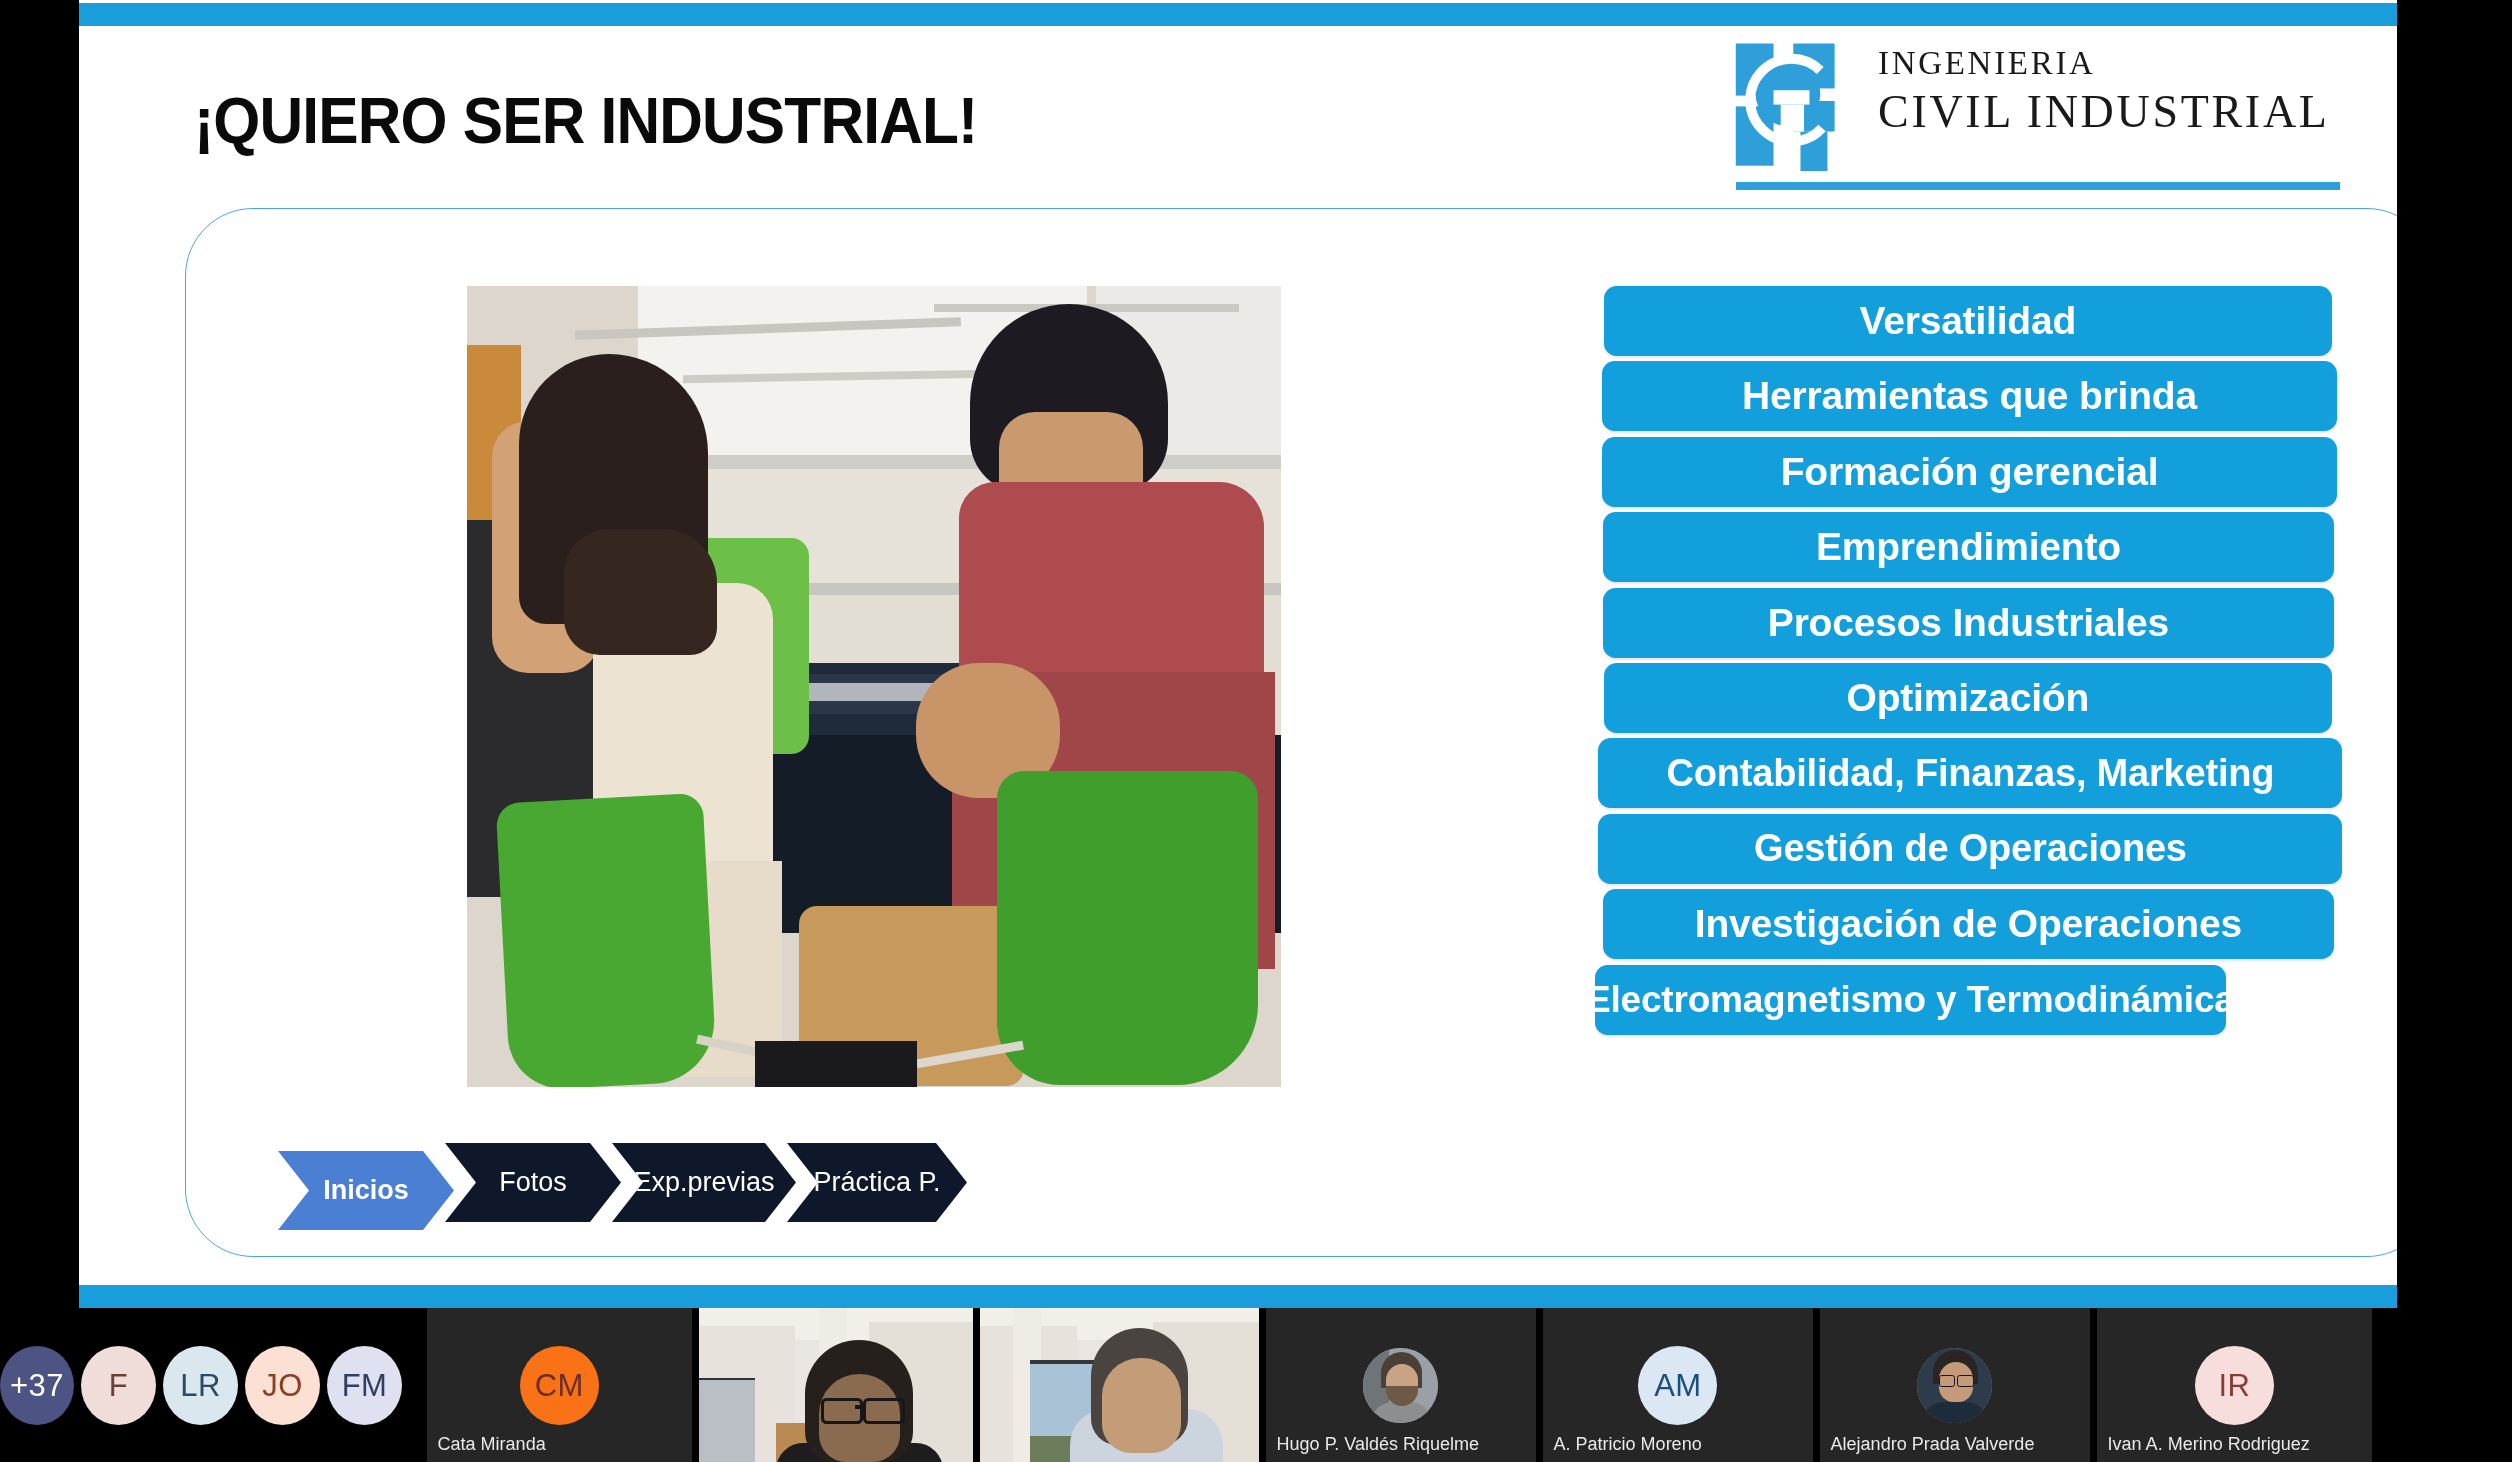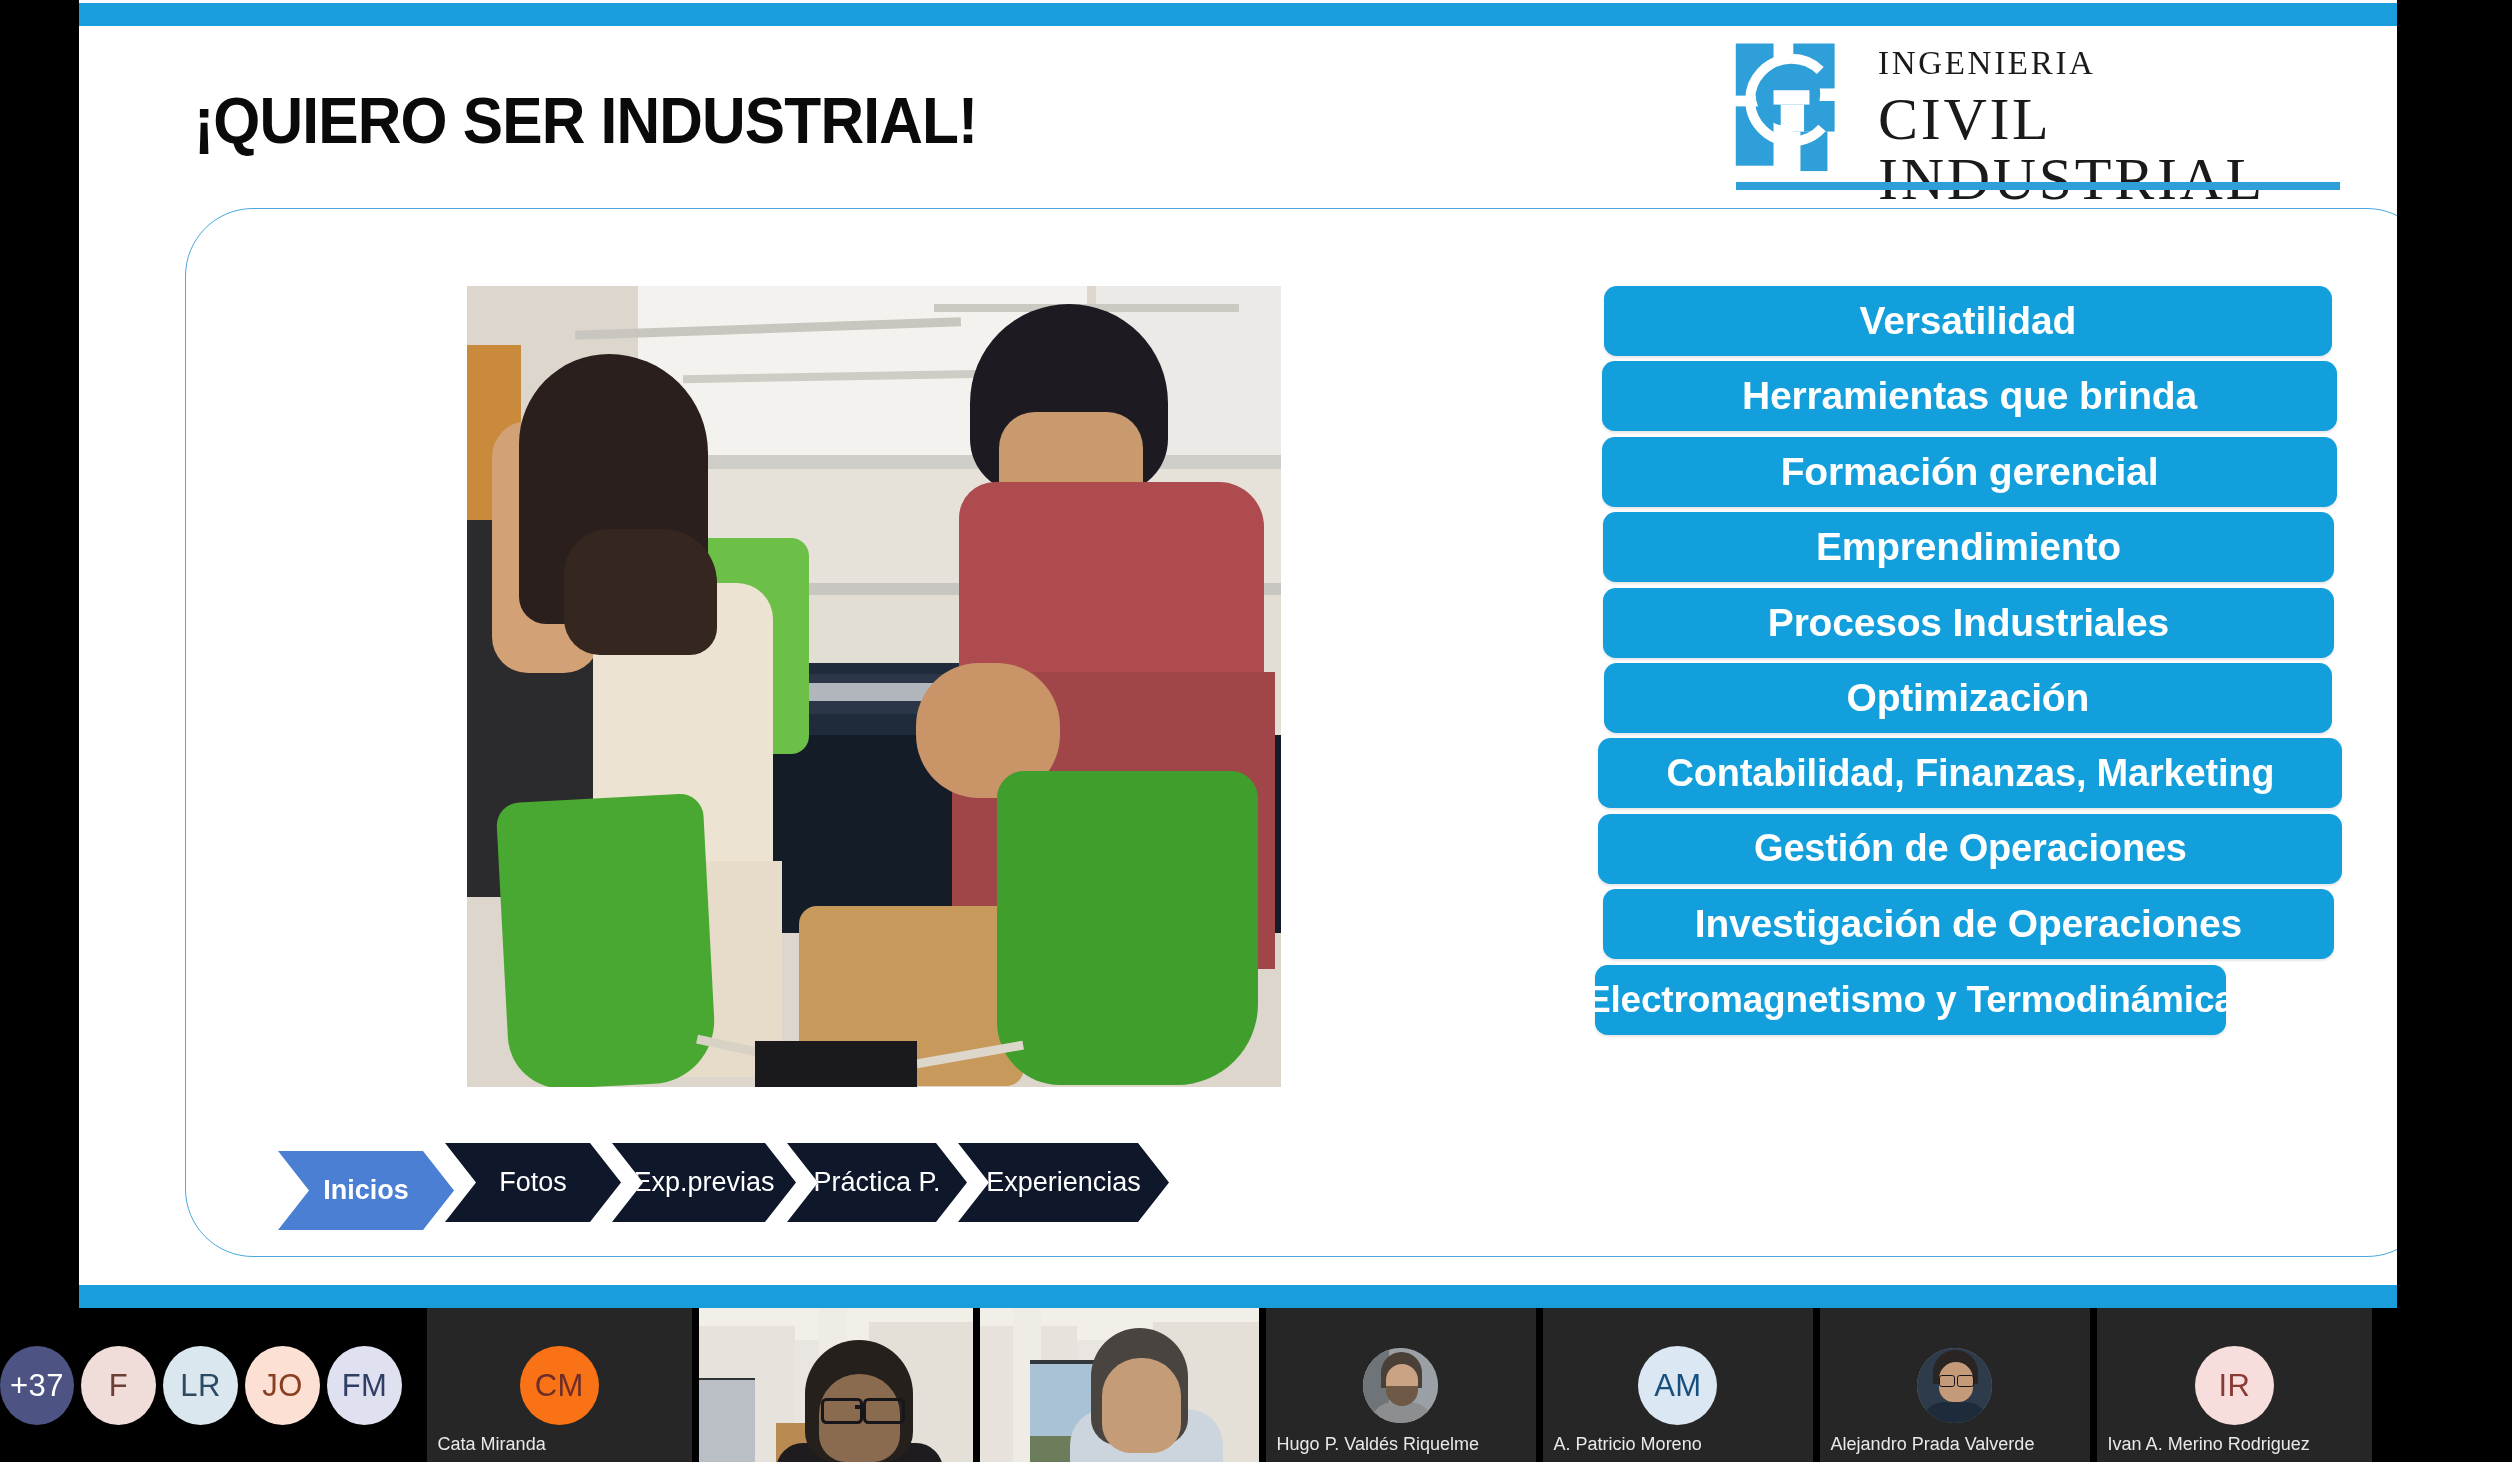--- a/index.html
+++ b/index.html
@@ -84,21 +84,21 @@
     font-family: "Liberation Serif", serif;
     color: #1a1a1a;
     line-height: 1.0;
   }
   .logo-line1 {
     font-size: 33px;
     letter-spacing: 2.7px;
     display: block;
   }
   .logo-line2 {
-    font-size: 60px;
+    font-size: 46px;
     letter-spacing: 2.7px;
     display: block;
     margin-top: 9px;
   }
   .logo-underline {
     position: absolute;
     left: 1.8px;
     top: 146px;
     width: 604px;
     height: 8px;
@@ -414,21 +414,20 @@
       <div class="pill wide">Gestión de Operaciones</div>
       <div class="pill w3">Investigación de Operaciones</div>
       <div class="pill widest">Electromagnetismo y Termodinámica</div>
     </div>
 
     <div class="chev-bar">
       <div class="chev first">Inicios</div>
       <div class="chev step">Fotos</div>
       <div class="chev step w-exp">Exp.previas</div>
       <div class="chev step w-prac">Práctica P.</div>
-      <div class="chev step w-last">Experiencias</div>
     </div>
 
   </div>
 
   <div id="strip">
 
     <div class="tile blank" style="width:74px;">
       <div class="avatar big" style="background:#4d5382;color:#ffffff;">
         <span>+37</span>
       </div>

